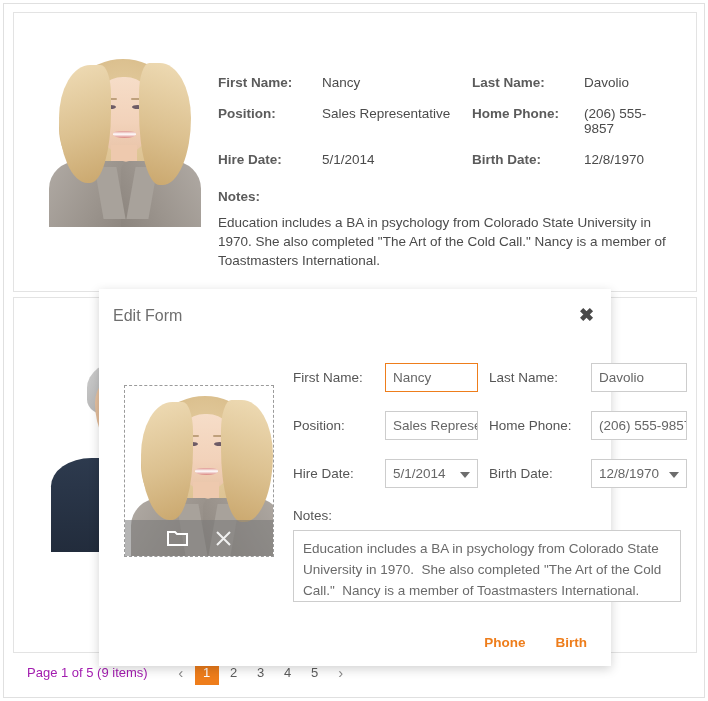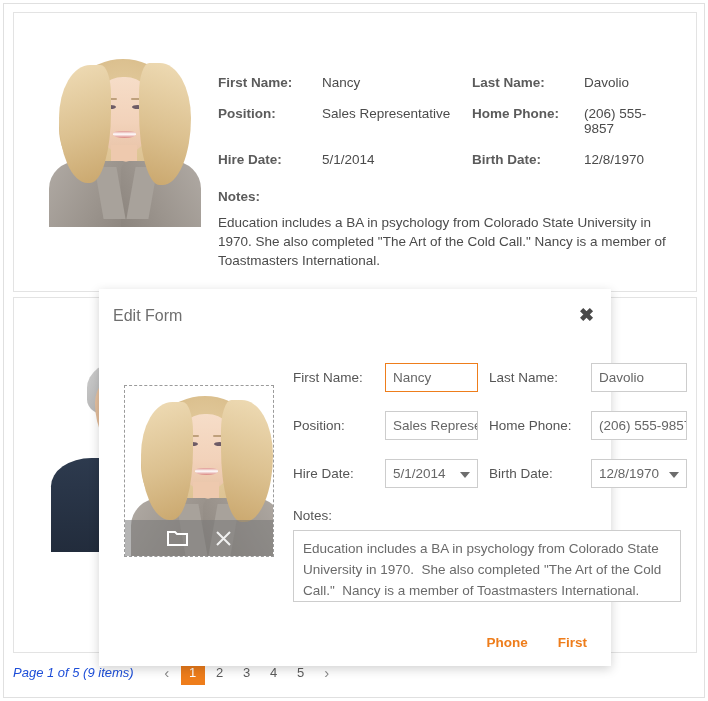--- a/index.html
+++ b/index.html
@@ -230,23 +230,23 @@
     position: absolute;
     left: 9px;
     bottom: 8px;
     width: 684px;
     height: 34px;
     display: flex;
     align-items: center;
   }
   .pager-info {
     font-size: 13px;
-    color: #1d4ed8;
+    color: #a21caf;
+    margin-left: 14px;
     margin-right: 22px;
-    font-style: italic;
   }
   .pager-btns {
     display: flex;
     align-items: center;
     gap: 3px;
   }
   .pg-arrow {
     width: 22px; height: 26px;
     display: flex; align-items: center; justify-content: center;
     color: #8a8a8a;
@@ -588,18 +588,18 @@
         <div class="notes-block">
           <span class="f-label">Notes:</span>
           <textarea class="f-textarea" style="">Education includes a BA in psychology from Colorado State University in 1970.  She also completed "The Art of the Cold Call."  Nancy is a member of Toastmasters International.</textarea>
         </div>
       </div>
 
     </div>
 
     <div class="dlg-footer">
       <button class="dlg-btn">Phone</button>
-      <button class="dlg-btn">First</button>
+      <button class="dlg-btn">Birth</button>
     </div>
 
   </div>
 
 </div>
 
 </body></html>

